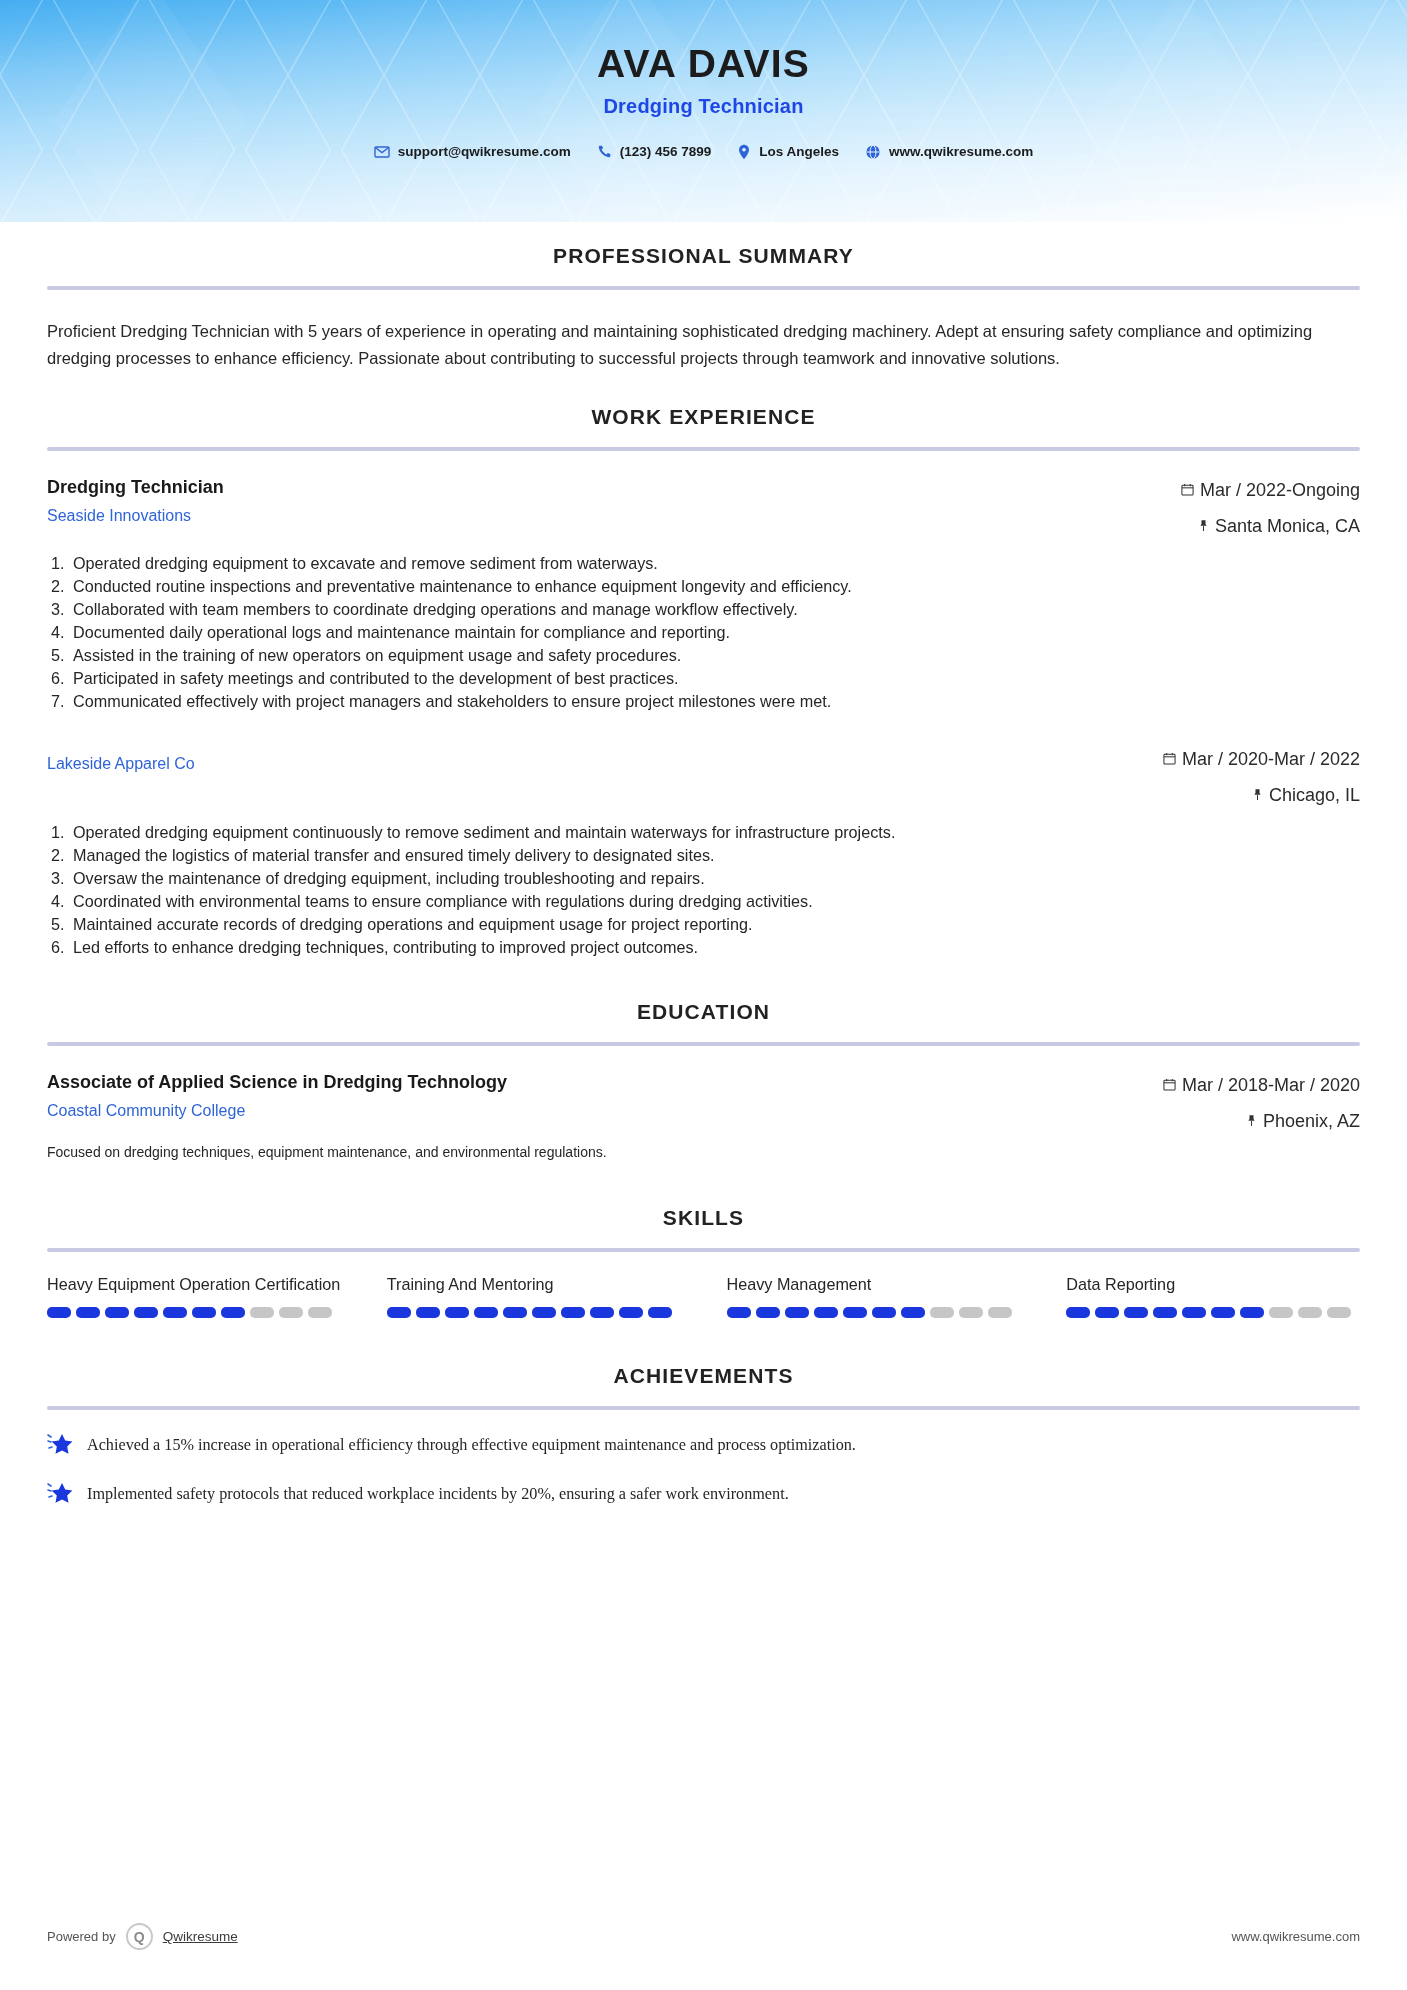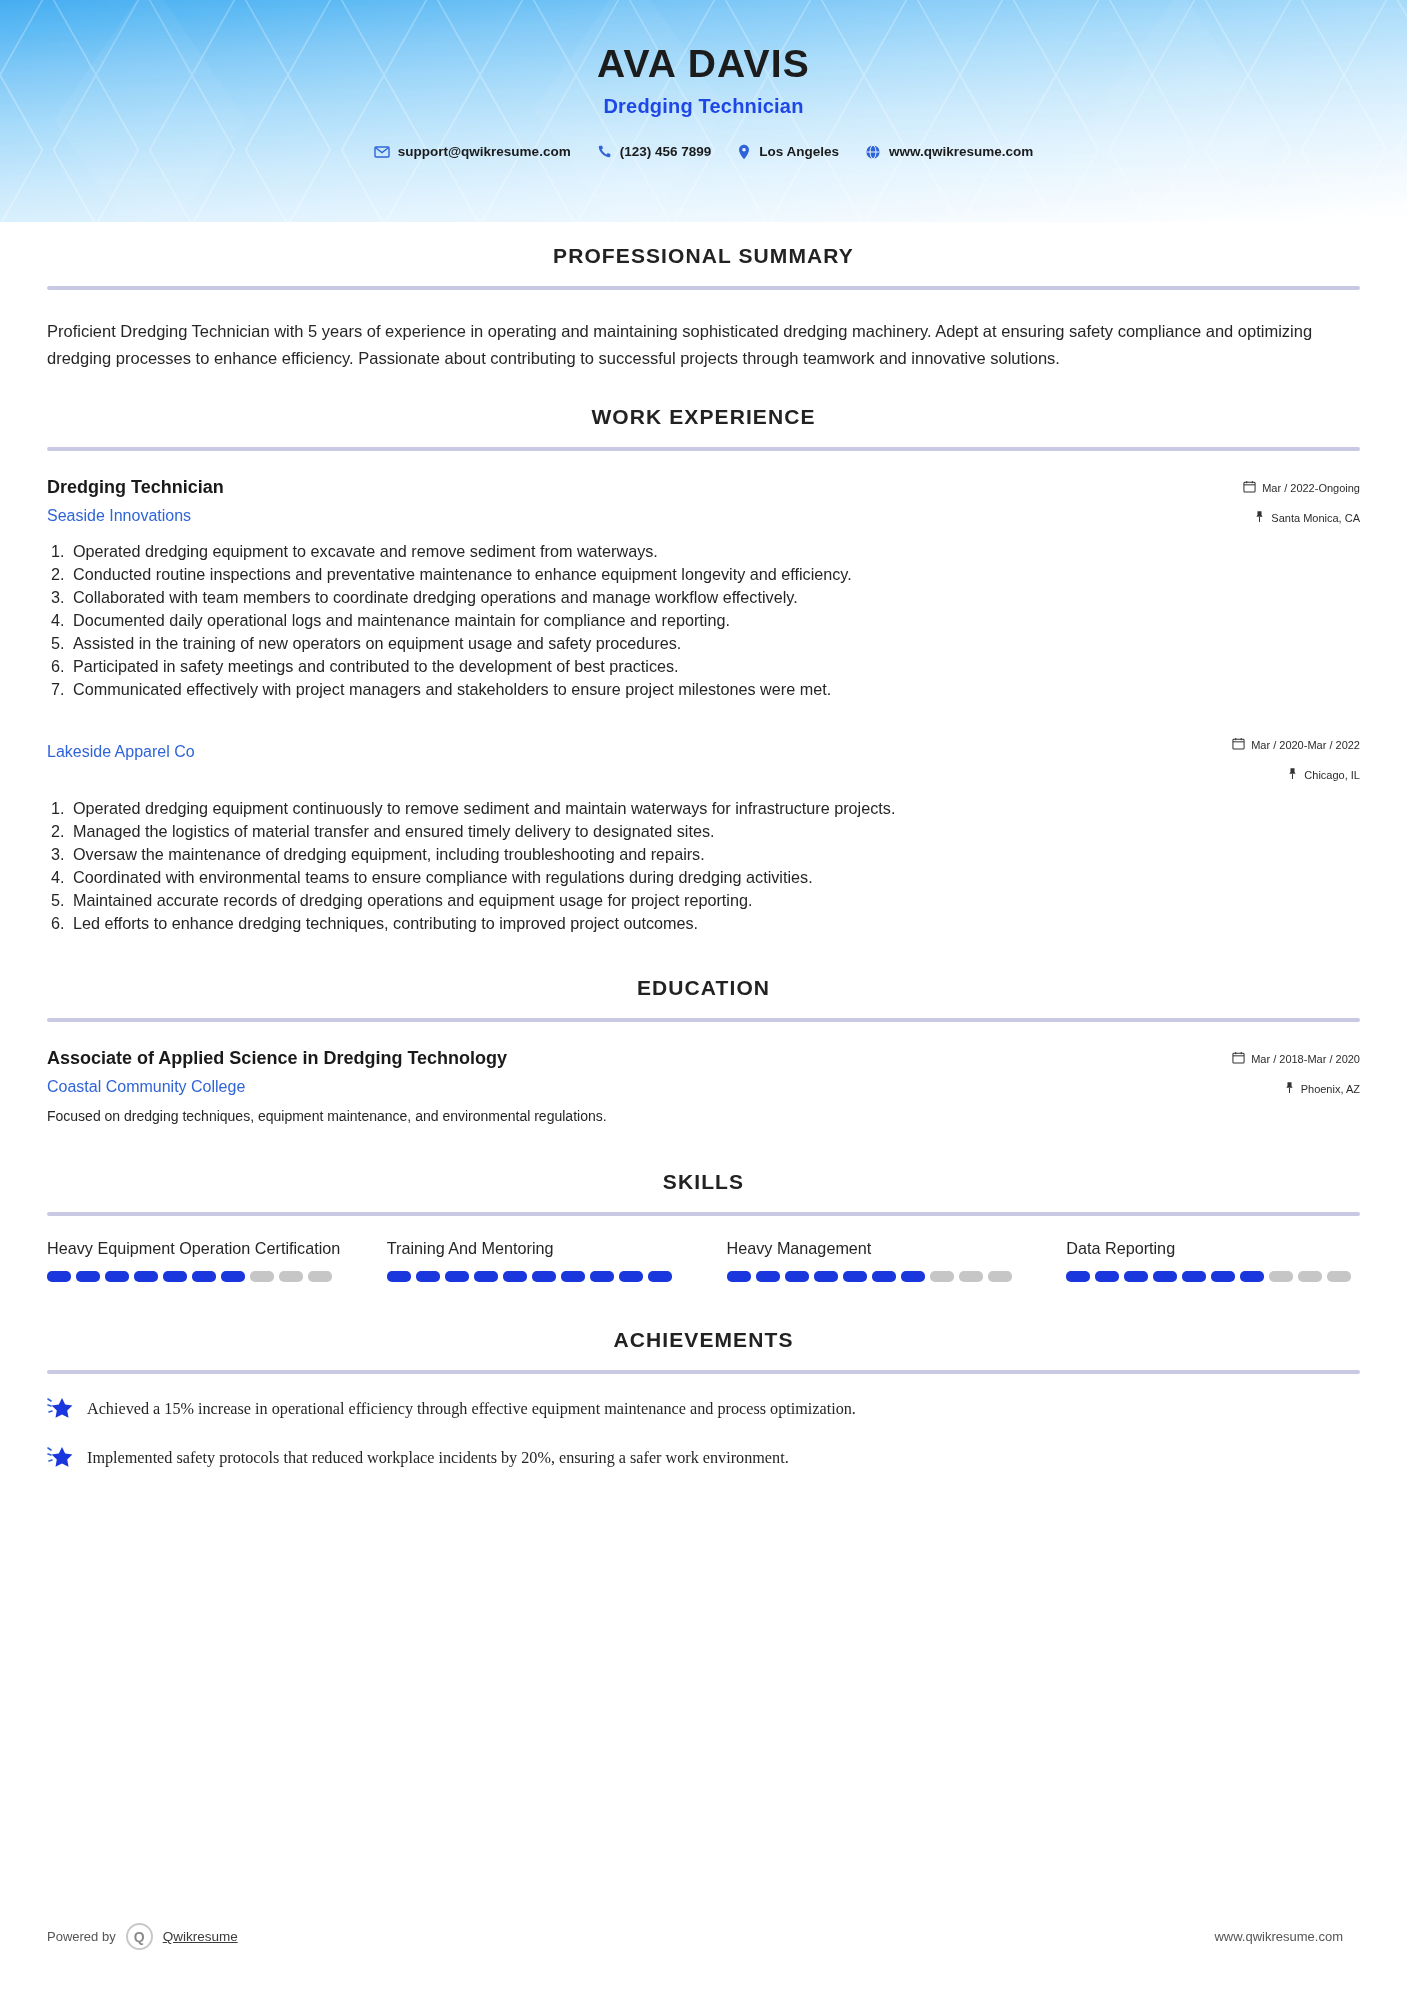--- a/index.html
+++ b/index.html
@@ -66,21 +66,21 @@
     display: flex; justify-content: space-between; align-items: flex-start;
   }
   .entry-left { flex: 1 1 auto; min-width: 0; }
   .entry-right { flex: 0 0 auto; text-align: right; padding-top: 3px; }
   .entry-title { font-size: 18px; font-weight: 700; color: #1a1a1a; }
   .entry-org {
     font-size: 16px; color: #2f64d8; margin-top: 9px;
   }
   .meta-line {
     display: flex; align-items: center; justify-content: flex-end;
-    gap: 6px; font-size: 11px; color: #2b2b2b; white-space: nowrap;
+    gap: 6px; font-size: 18px; color: #2b2b2b; white-space: nowrap;
   }
   .meta-line + .meta-line { margin-top: 15px; }
 
   .bullets { list-style: none; margin-top: 15px; }
   .bullets li {
     font-size: 16.2px; line-height: 1.41; color: #262626;
     padding-left: 26px; position: relative;
   }
   .bullets li .num {
     position: absolute; left: 4px; top: 0;
@@ -106,21 +106,21 @@
   .ach-list { margin-top: 22px; }
   .ach-item {
     display: flex; align-items: flex-start; gap: 14px;
     margin-bottom: 21px;
     font-family: Liberation Serif, serif;
   }
   .ach-text { font-size: 16.2px; line-height: 1.4; color: #262626; padding-top: 2px; }
 
   
   .footer {
-    position: absolute; left: 47px; right: 64px; bottom: 40px;
+    position: absolute; left: 47px; right: 47px; bottom: 40px;
     display: flex; justify-content: space-between; align-items: center;
     font-size: 13px; color: #555;
   }
   .footer-left { display: flex; align-items: center; gap: 10px; }
   .brand-mark {
     width: 27px; height: 27px; border-radius: 50%;
     border: 2px solid #c8c8c8; color: #8a8a8a;
     display: flex; align-items: center; justify-content: center;
     font-size: 14px; font-weight: 700;
   }

